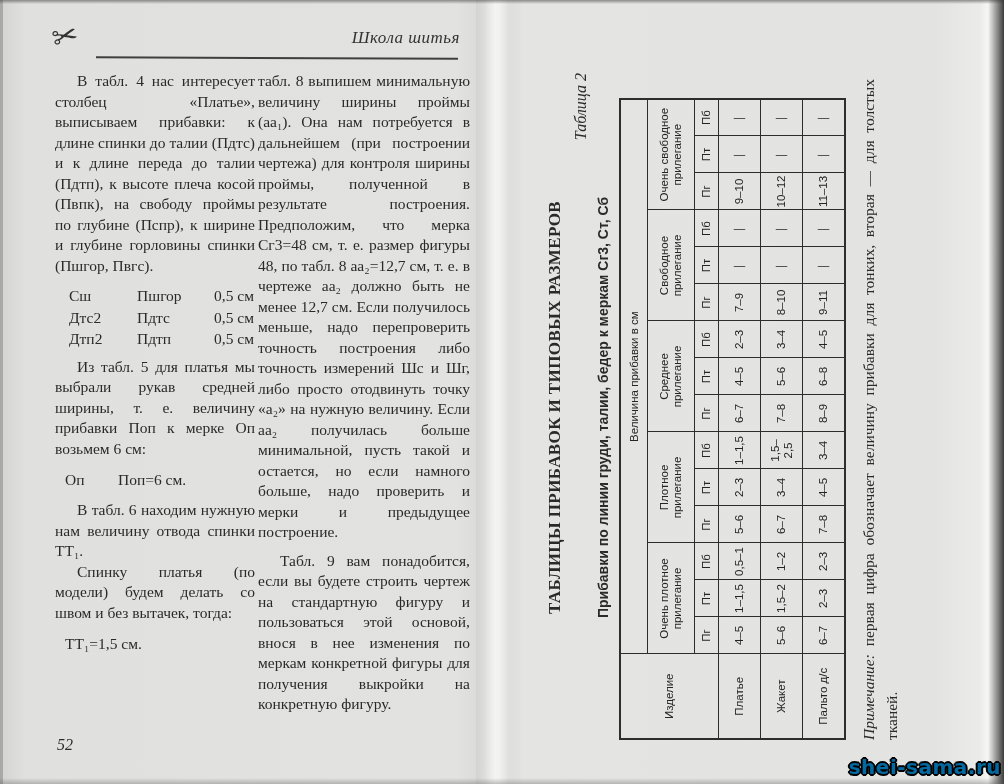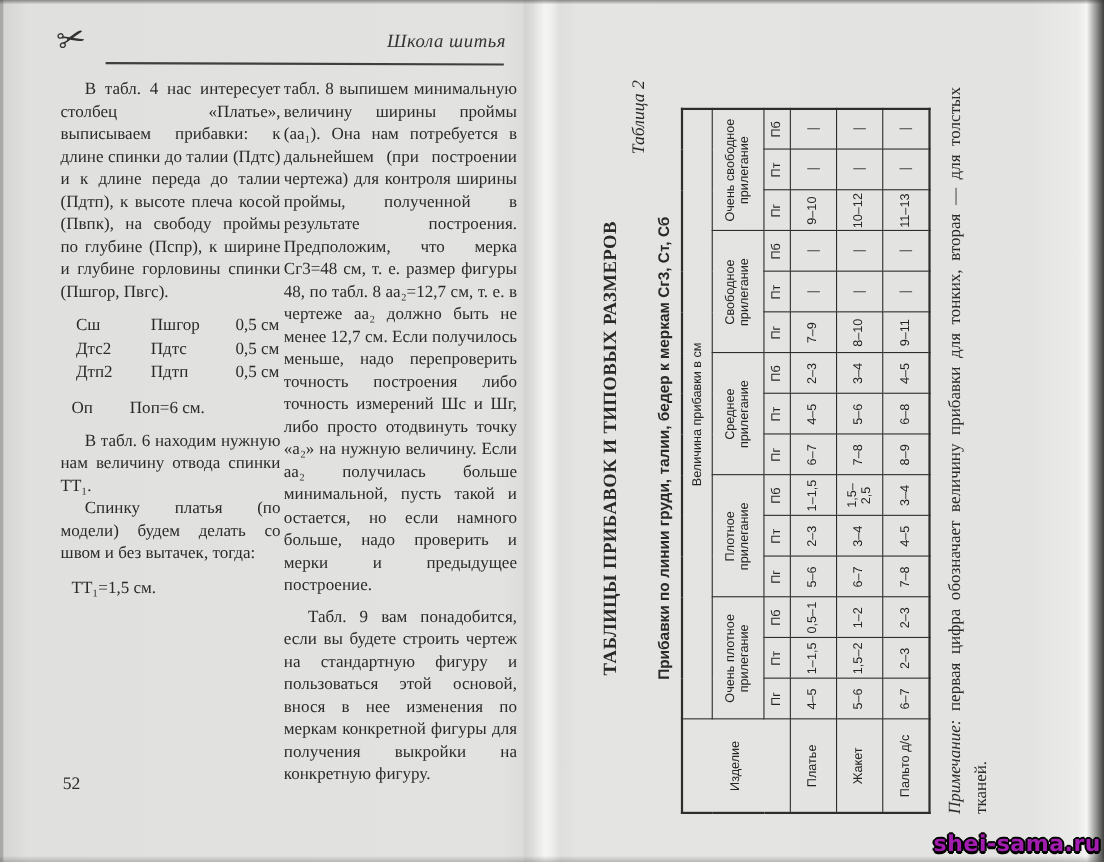--- a/index.html
+++ b/index.html
@@ -36,21 +36,21 @@
   
   .col{position:absolute;top:71px;text-align:justify;font-size:15.5px;line-height:20.5px;}
   .col1{left:55px;width:200px;}
   .col2{left:258px;width:212px;}
   .col p{margin:0;}
   .col p.pi{text-indent:22px;}
   .mlist{margin:9px 0 7px 14px;}
   .mrow{display:grid;grid-template-columns:53px 62px auto;line-height:21.5px;gap:15px;}
   .formula{display:grid;grid-template-columns:53px auto;margin:10px 0 10px 10px;line-height:21px;}
   .formula-single{margin:10px 0 10px 10px;line-height:21px;}
-  .pagenum{position:absolute;left:57px;top:704px;font-size:16px;}
+  .pagenum{position:absolute;left:57px;top:736px;font-size:16px;font-style:italic;}
 
   
   .rp-wrap{position:absolute;left:545px;top:55px;width:400px;height:685px;}
   .rp-rot{width:685px;height:400px;transform-origin:top left;
     transform:translateY(685px) rotate(-90deg);}
   .section-title{margin:10px 10px 0 10px;text-align:center;font-weight:bold;
     font-size:17px;letter-spacing:.4px;}
   .table-label{margin:7px 8px 0 0;text-align:right;font-style:italic;font-size:16px;}
   .table-caption{margin:5px 0 8px 0;text-align:center;font-weight:bold;font-size:14px;
     font-family:"Liberation Sans",sans-serif;}
@@ -63,21 +63,21 @@
   td.c-span{height:24px;font-size:12.5px;}
   td.c-group{height:44px;}
   td.c-sub{height:21px;font-size:12px;}
   td.c-name{height:39px;text-align:left;padding-left:5px;font-size:12.5px;}
   .dash{display:inline-block;transform:rotate(90deg);}
   .note{margin:11px 14px 0 10px;font-size:15.5px;line-height:23px;text-align:justify;}
   .note .em{font-style:italic;}
 
   .watermark{position:absolute;right:3px;bottom:5px;
     font-family:"DejaVu Sans",sans-serif;font-weight:bold;font-size:20px;
-    letter-spacing:.5px;color:#a21caf;
+    letter-spacing:.5px;color:#0369a1;
     text-shadow:2px 0 0 #000,-2px 0 0 #000,0 2px 0 #000,0 -2px 0 #000,
       1px 1px 0 #000,-1px -1px 0 #000,1px -1px 0 #000,-1px 1px 0 #000;padding-left:31px;}
   .gutter{position:absolute;left:476px;top:0;width:46px;height:100%;pointer-events:none;
     background:linear-gradient(90deg,rgba(110,110,108,.08),rgba(255,255,255,.5) 42%,
       rgba(140,140,138,.12) 72%,rgba(140,140,138,0));}
 </style>
 </head>
 <body>
 
 <div class="spread"></div>
@@ -101,20 +101,21 @@
       <span>Дтс2</span>
         <span>Пдтс</span>
         <span>0,5 см</span>
     </div>
     <div class="mrow">
       <span>Дтп2</span>
         <span>Пдтп</span>
         <span>0,5 см</span>
     </div>
   </div>
+  <p class="pi">Из табл. 5 для платья мы выбрали рукав средней ширины, т. е. величину прибавки Поп к мерке Оп возьмем 6 см:</p>
   <div class="formula">
     <span>Оп</span>
       <span>Поп=6 см.</span>
   </div>
   <p class="pi">В табл. 6 находим нужную нам величину отвода спинки ТТ₁.</p>
   <p class="pi">Спинку платья (по модели) будем делать со швом и без вытачек, тогда:</p>
   <div class="formula-single">ТТ₁=1,5 см.</div>
 </div>
 
 <div class="col col2">

